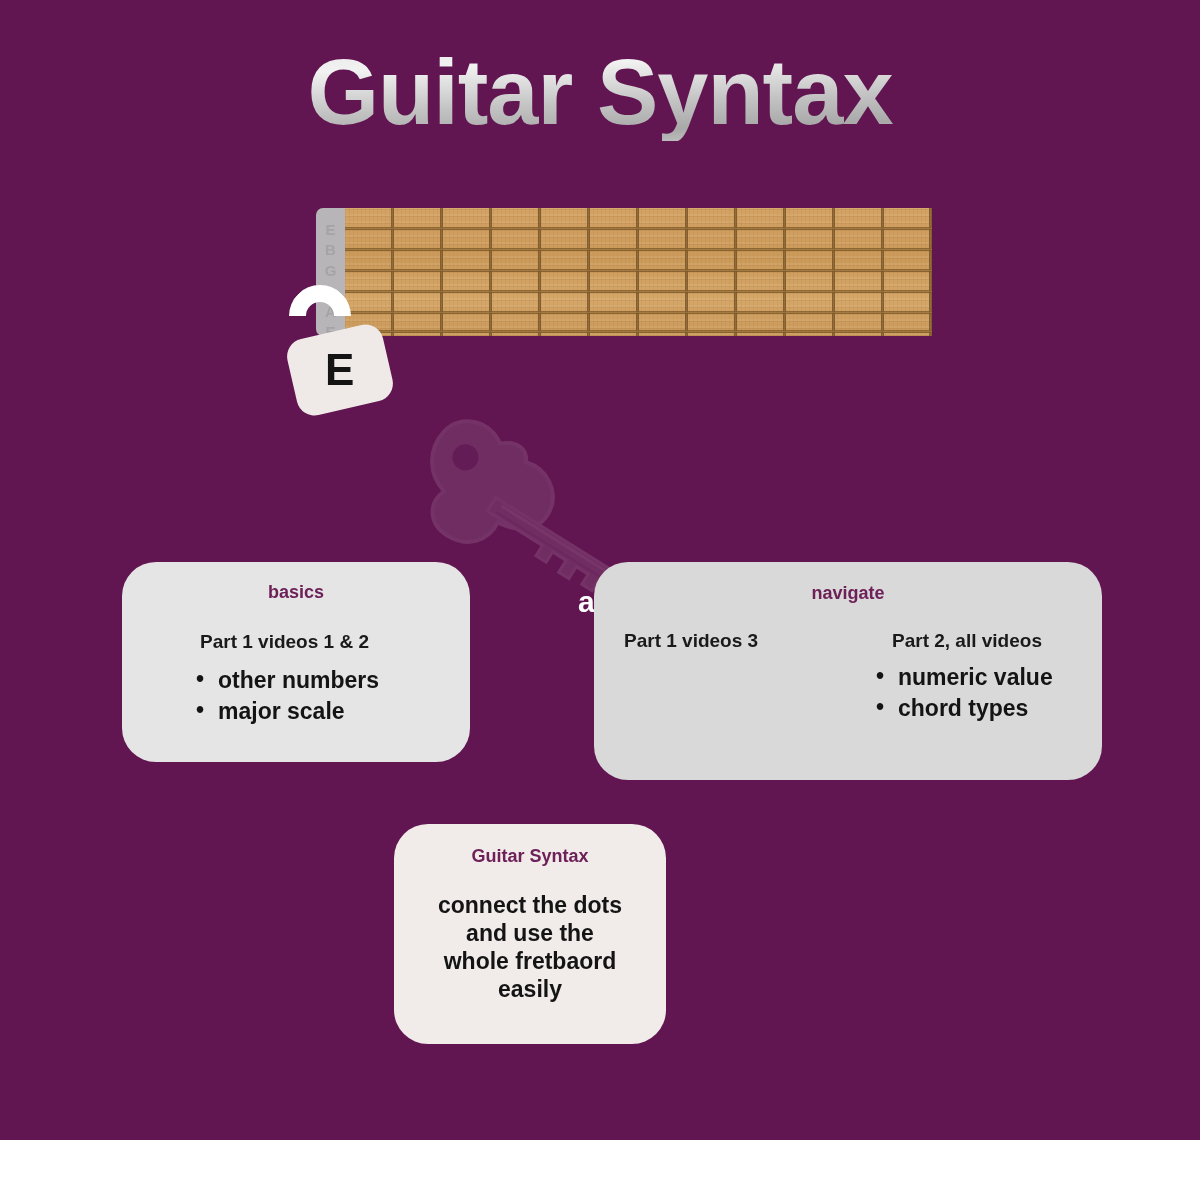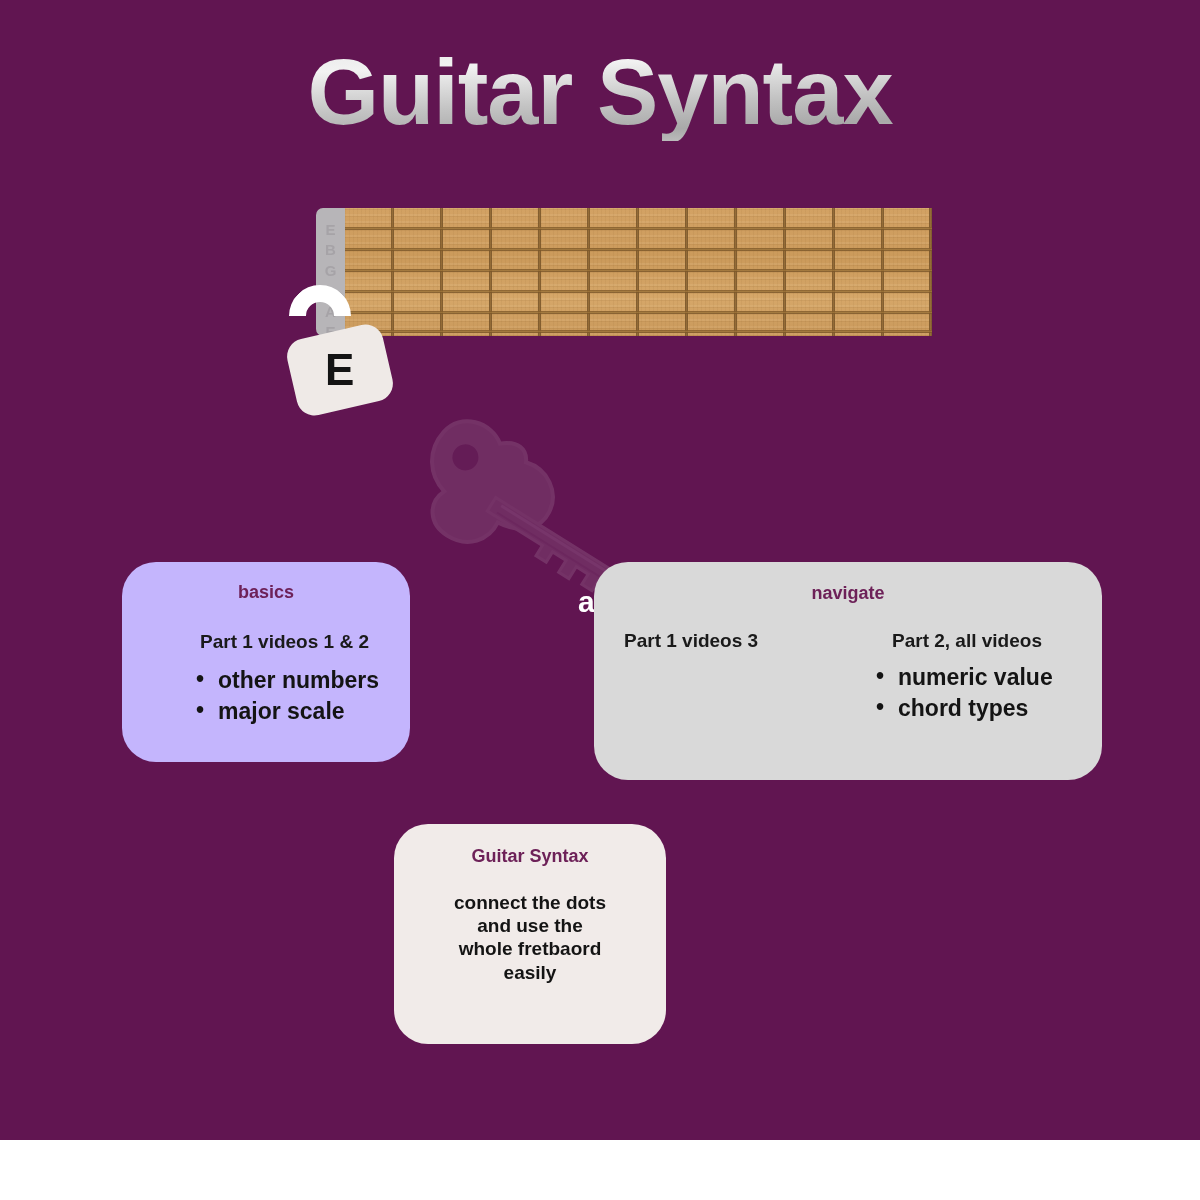--- a/index.html
+++ b/index.html
@@ -224,23 +224,23 @@
     position: absolute;
     left: 4px;
     top: -1px;
     font-size: 23px;
   }
 
   
   #card-basics {
     left: 122px;
     top: 562px;
-    width: 288px;
+    width: 348px;
     height: 200px;
-    background: #c4b5fd;
+    background: #e5e5e5;
   }
   #card-basics .card-head { margin-top: 20px; }
   #card-basics .sub-head { margin: 28px 0 0 78px; }
   #card-basics ul.bullets { margin: 12px 0 0 70px; }
 
   
   #card-navigate {
     left: 594px;
     top: 562px;
     width: 508px;
@@ -265,21 +265,21 @@
     left: 394px;
     top: 824px;
     width: 272px;
     height: 220px;
     background: #f1ebe9;
   }
   #card-summary .card-head { margin-top: 22px; }
   #summary-text {
     margin-top: 24px;
     text-align: center;
-    font-size: 19px;
+    font-size: 23px;
     font-weight: bold;
     color: #141414;
     line-height: 1.22;
     padding: 0 18px;
     white-space: pre-line;
   }
 </style>
 </head>
 <body>
 

